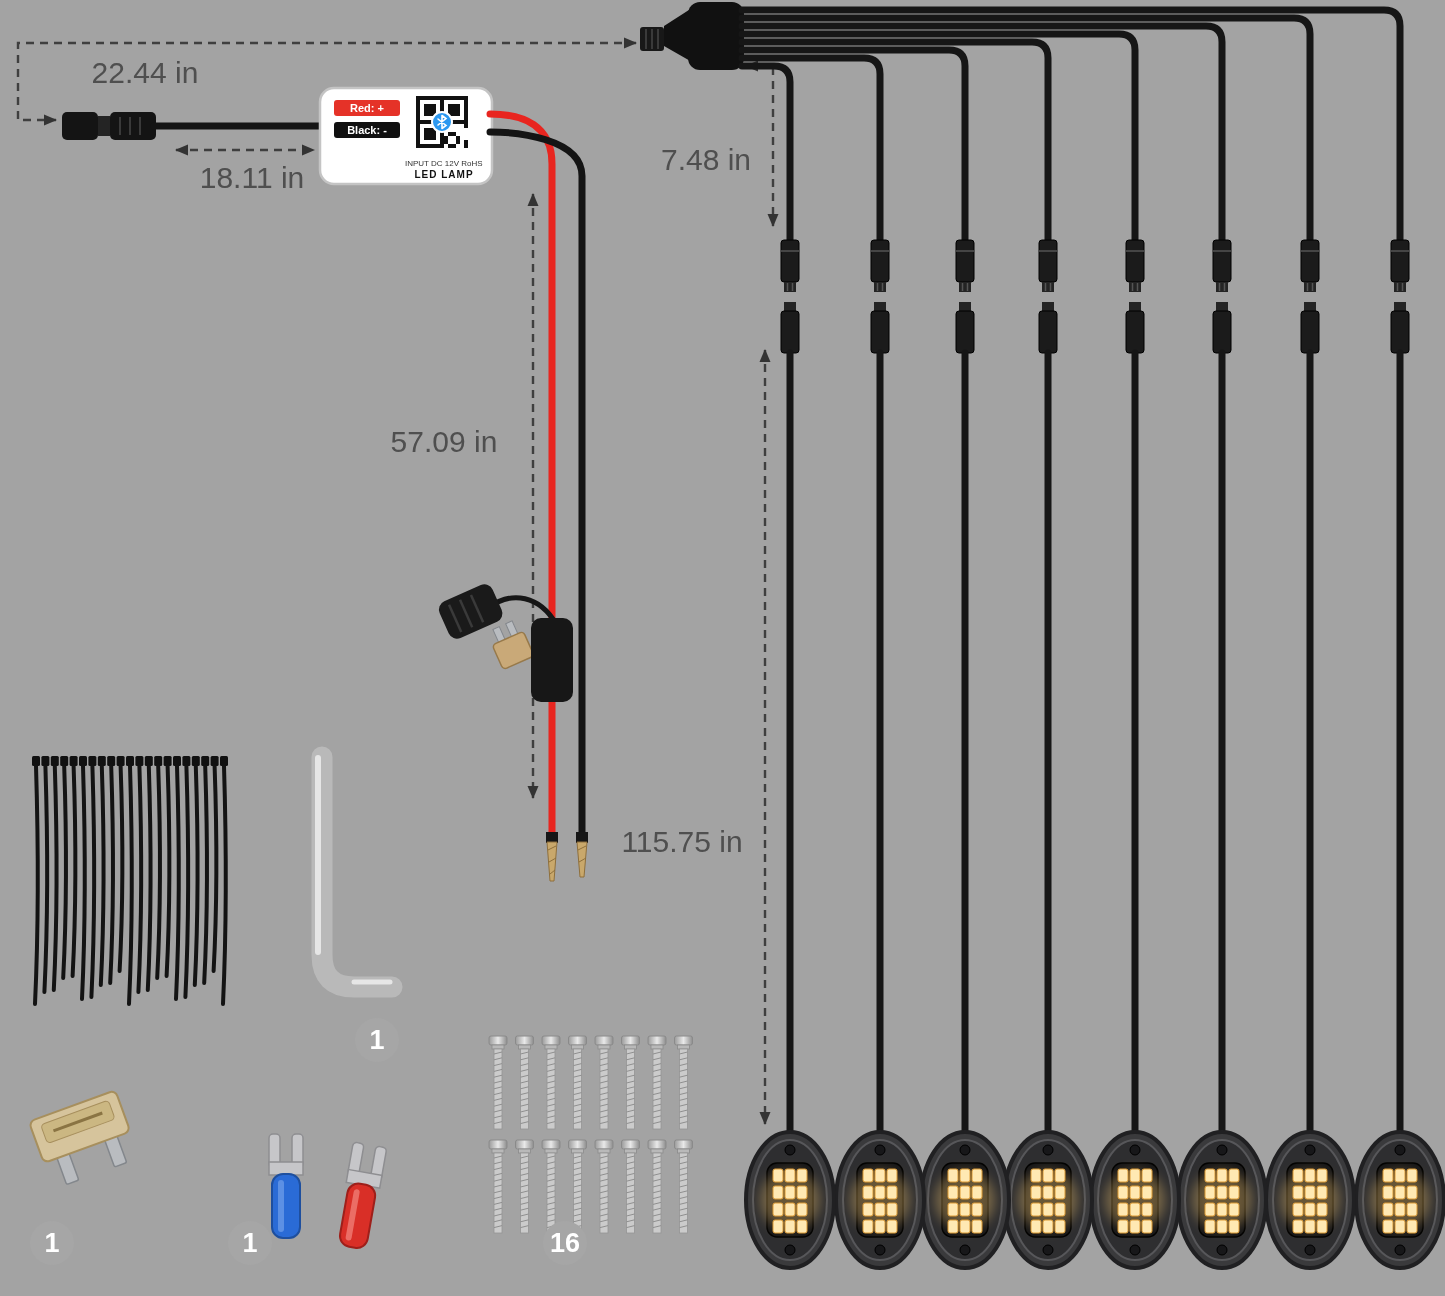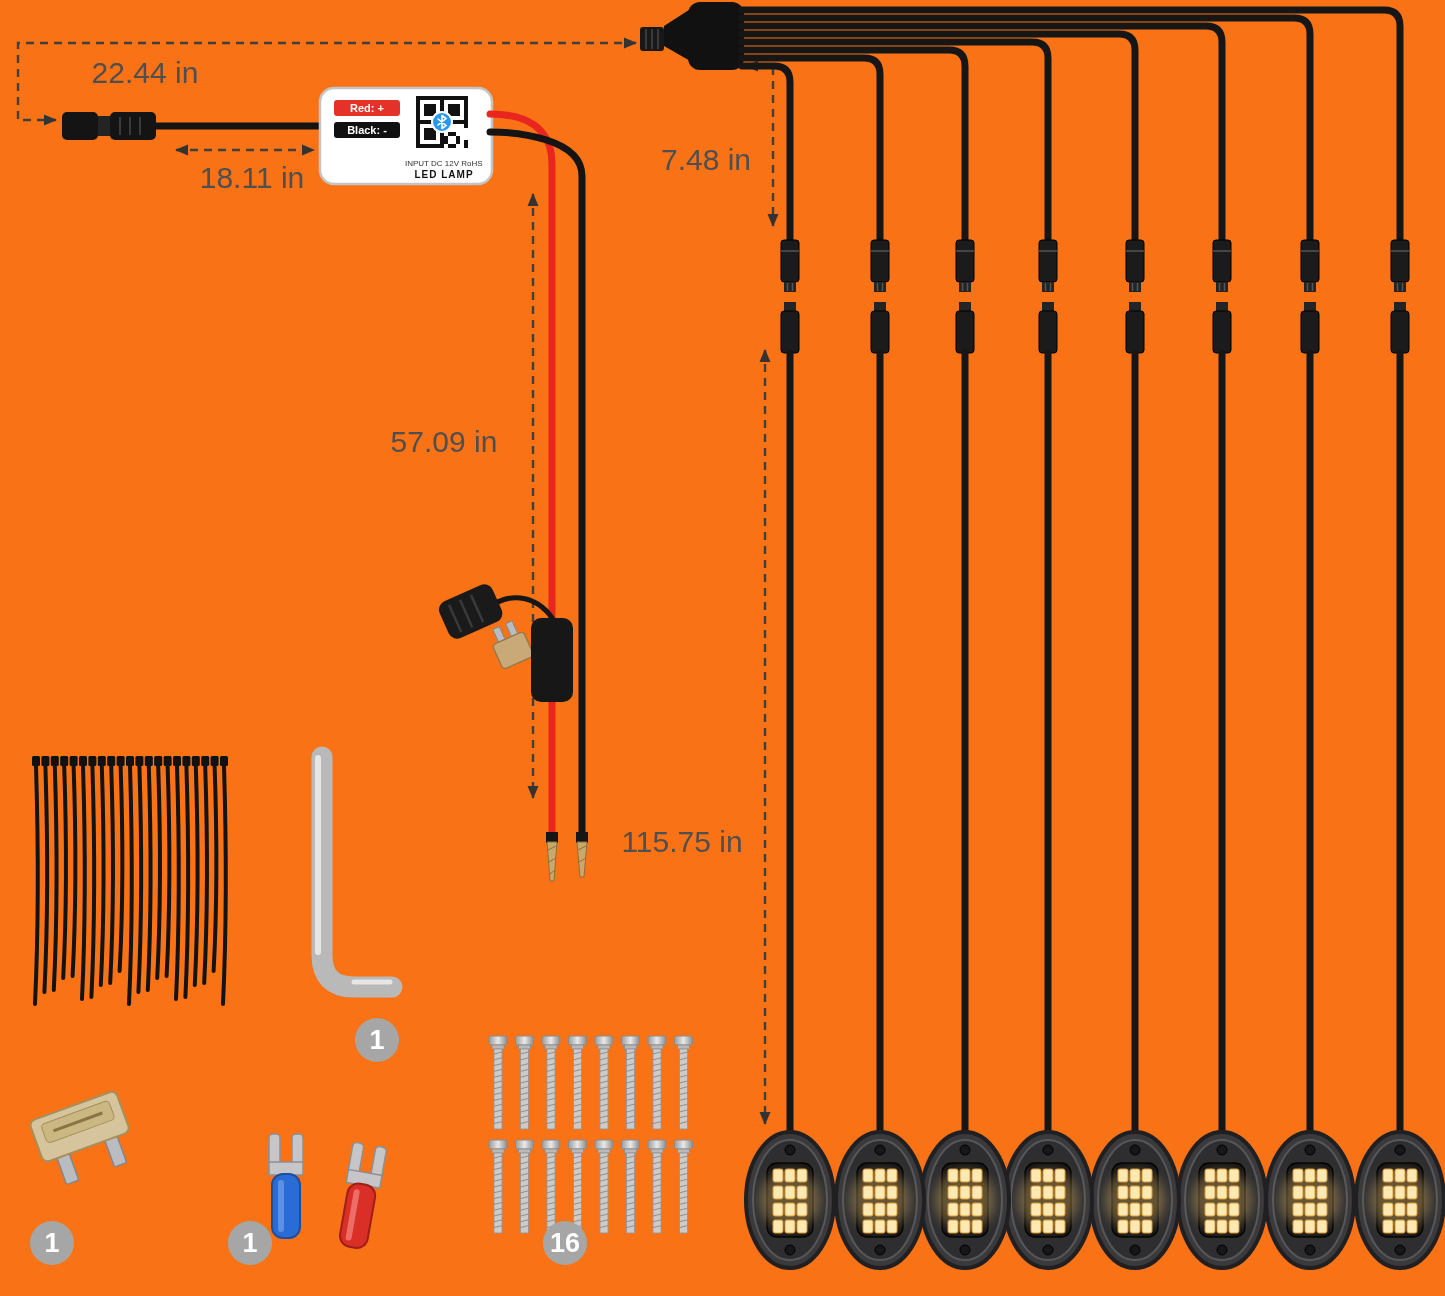--- a/index.html
+++ b/index.html
@@ -1,16 +1,16 @@
 <!DOCTYPE html>
 <html><head>
 <meta charset="utf-8">
 <style>
   html,body{margin:0;padding:0;background:#ffffff;}
-  #stage{position:relative;width:1445px;height:1296px;background:#f97316;overflow:hidden;font-family:"Liberation Sans",sans-serif;}
+  #stage{position:relative;width:1445px;height:1296px;background:#a3a3a3;overflow:hidden;font-family:"Liberation Sans",sans-serif;}
   svg{display:block;font-family:"Liberation Sans",sans-serif;}
   .cable{fill:none;stroke:#161616;stroke-width:7;stroke-linecap:round;}
   .wire-red{fill:none;stroke:#e8251f;stroke-width:7;stroke-linecap:round;}
   .wire-blk{fill:none;stroke:#141414;stroke-width:7;stroke-linecap:round;}
   .meas{fill:none;stroke:#3f3f3f;stroke-width:2.4;stroke-dasharray:8 6;}
   .mlabel{font-size:30px;fill:#4f4f4f;}
   .badge-num{font-size:27px;font-weight:bold;fill:#ffffff;text-anchor:middle;}
   .conn{fill:#1b1b1b;stroke:#000;stroke-width:1;}
   .conn2{fill:#242424;}
   .pin{stroke:#555;stroke-width:1.5;}

